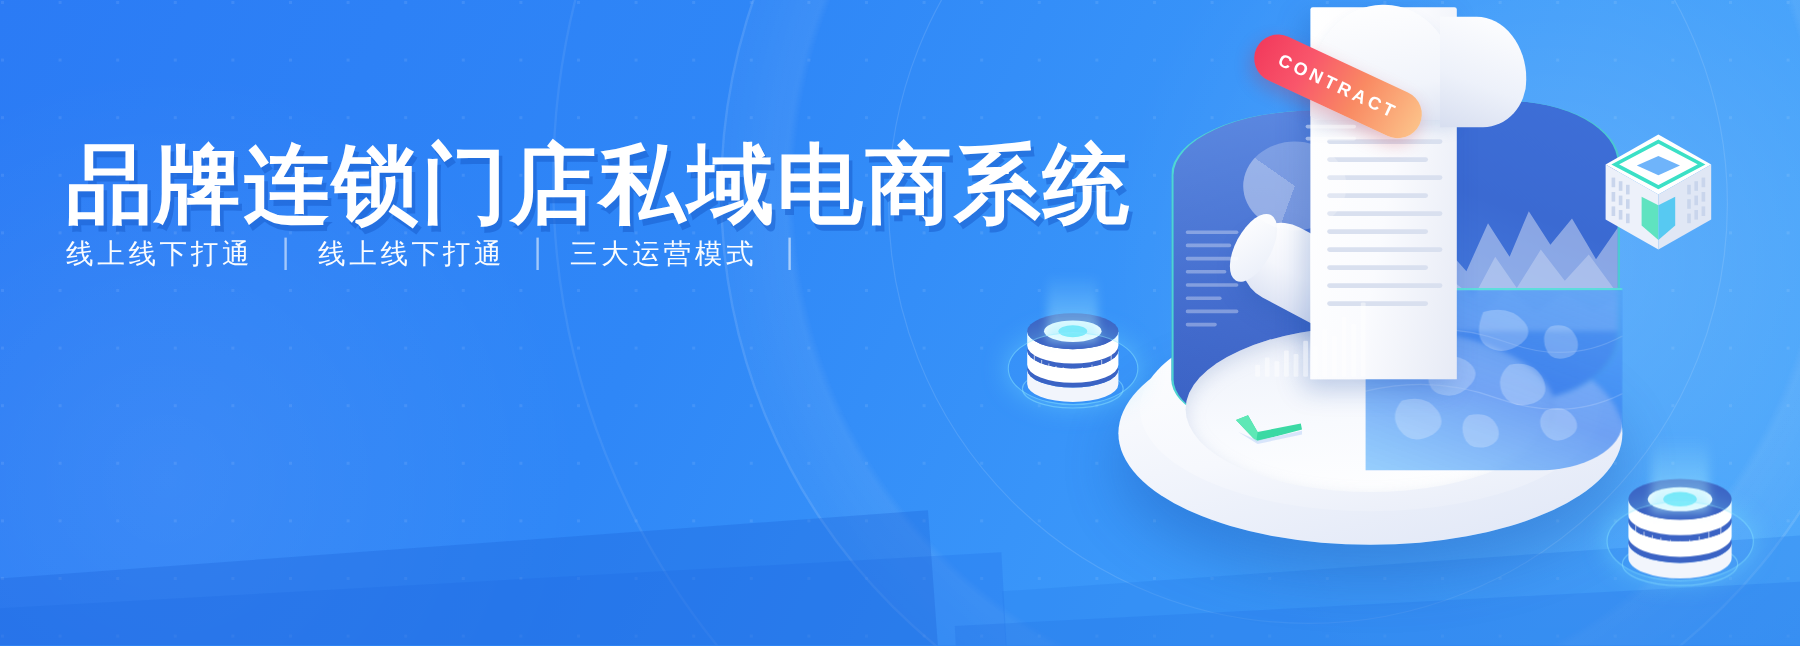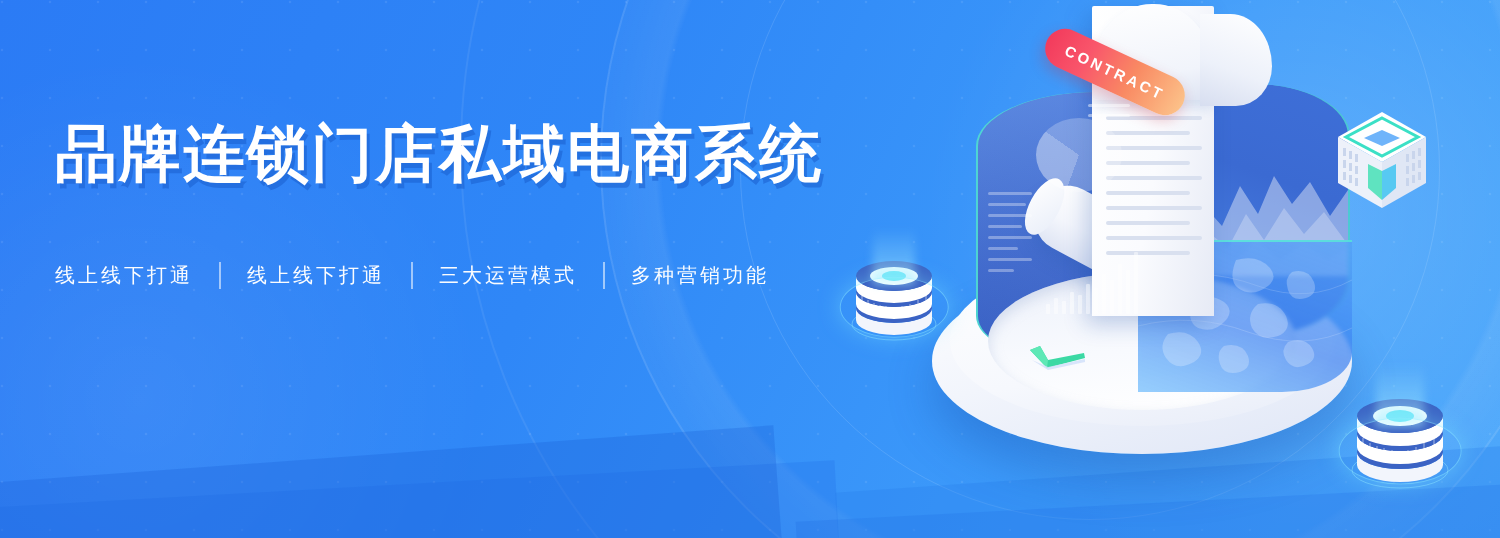--- a/index.html
+++ b/index.html
@@ -55,36 +55,35 @@
            background:rgba(30,110,230,.26); transform:rotate(-3.2deg); }
   .band-3{ right:-160px; bottom:-96px; width:820px; height:170px;
            background:rgba(40,125,235,.30); transform:rotate(-4deg); }
   .band-4{ right:-200px; bottom:-150px; width:900px; height:190px;
            background:rgba(28,105,225,.24); transform:rotate(-3deg); }
 
   
   .copy{ position:absolute; left:55px; top:112px; width:900px; z-index:30; }
 
   .title{
-    font-size:62px; line-height:84px; font-weight:bold; color:#FFFFFF;
+    font-size:72px; line-height:84px; font-weight:bold; color:#FFFFFF;
     letter-spacing:2px;
     text-shadow:3px 5px 0 rgba(26,95,205,.55);
     white-space:nowrap;
   }
   .subtitle{
     margin-top:22px;
     font-size:32px; line-height:44px; font-weight:bold;
     color:#96F2C4; letter-spacing:8px;
     text-shadow:2px 3px 0 rgba(26,95,205,.35);
     white-space:nowrap;
   }
   .features{
-    margin-top:66px;
     display:flex; align-items:center;
-    font-size:20px; color:#FFFFFF; letter-spacing:3px; white-space:nowrap;
+    font-size:23px; color:#FFFFFF; letter-spacing:3px; white-space:nowrap;
   }
   .features .feat{ opacity:.98; }
   .sep{
     display:inline-block; width:2px; height:27px;
     background:rgba(255,255,255,.55);
     margin:0 26px;
   }
 
   
   .illus{ position:absolute; left:880px; top:0; width:620px; height:538px; z-index:20; }
@@ -251,21 +250,20 @@
 
   <div class="copy">
     <div class="title">品牌连锁门店私域电商系统</div>
     <div class="features">
       <span class="feat">线上线下打通</span>
       <span class="sep"></span>
       <span class="feat">线上线下打通</span>
       <span class="sep"></span>
       <span class="feat">三大运营模式</span>
       <span class="sep"></span>
-      <span class="feat">多种营销功能</span>
     </div>
   </div>
 
   <div class="illus">
 
     <div class="base"></div>
     <div class="base-top"></div>
 
     <div class="ring-left">
       <div class="pie"></div>

